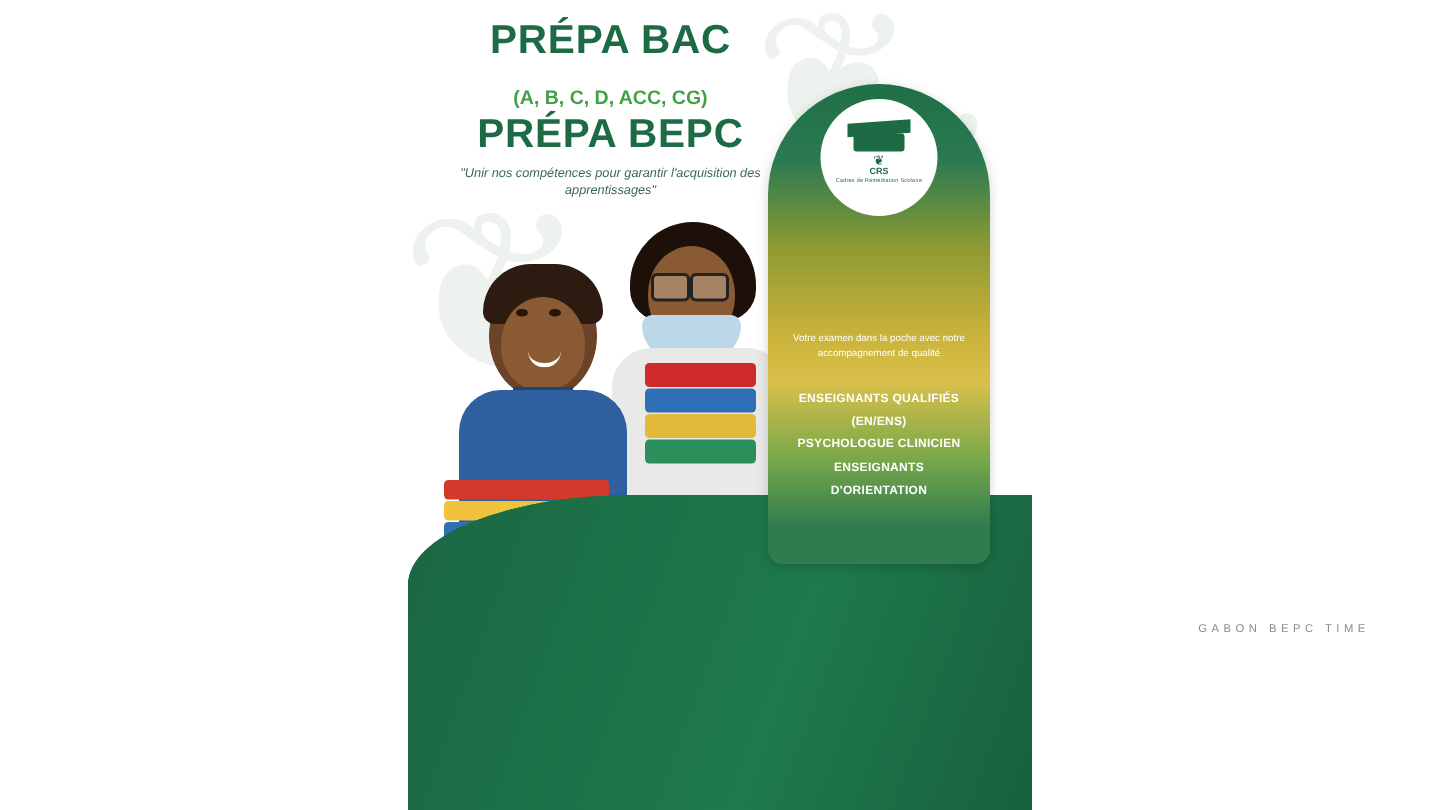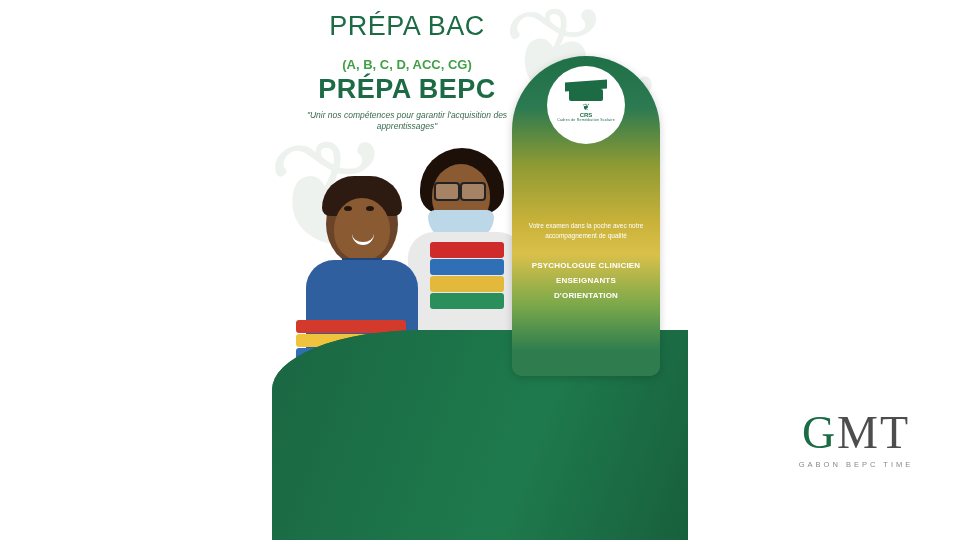--- a/index.html
+++ b/index.html
@@ -76,21 +76,21 @@
   .bk4{top:51px;background:#2b8f5c;}
   .books2{position:absolute;left:16px;top:190px;width:110px;height:52px;}
   .books2 i{position:absolute;left:0;width:110px;height:13px;border-radius:3px;}
   .b1{top:0;background:#d33a2c;}
   .b2{top:14px;background:#f0c33c;}
   .b3{top:28px;background:#2f6fb5;}
   .b4{top:42px;background:#e8e8e8;}
 
   
   #prepa-block{position:absolute;left:20px;top:12px;width:230px;text-align:center;}
-  .h-bac{font-size:27px;font-weight:normal;color:#1c6b45;letter-spacing:.5px;line-height:1.05;}
+  .h-bac{font-size:27px;font-weight:bold;color:#1c6b45;letter-spacing:.5px;line-height:1.05;}
   .h-sub{font-size:13px;font-weight:bold;color:#43a047;margin-top:17px;}
   .h-bepc{font-size:27px;font-weight:bold;color:#1c6b45;letter-spacing:.5px;margin-top:3px;line-height:1.05;}
   .h-quote{font-size:8.5px;color:#3b6a50;font-style:italic;margin-top:6px;line-height:1.35;}
 
   
   #band{
     position:absolute;left:240px;top:56px;width:148px;height:320px;
     background:linear-gradient(180deg,#1f6f47 0%,#2b7a51 16%,#8e9a33 34%,#c9b23a 52%,#d9c04a 62%,#7aa84a 78%,#2f7d4f 92%);
     border-radius:74px 74px 10px 10px;
     box-shadow:0 2px 8px rgba(0,0,0,.18);
@@ -210,22 +210,22 @@
     <div id="logo-circle">
       <div class="cap"></div>
       <div class="logo-laurel">❦</div>
       <div class="logo-t1">CRS</div>
       <div class="logo-t2">Cadres de Remédiation Scolaire</div>
     </div>
 
     <div id="band-sub">Votre examen dans la poche avec notre accompagnement de qualité</div>
 
     <div id="band-roles">
+      <div>ENSEIGNANTS QUALIFIÉS (EN/ENS)</div>
       <div>PSYCHOLOGUE CLINICIEN</div>
       <div>ENSEIGNANTS D'ORIENTATION</div>
     </div>
   </div>
 </div>
 
 <div id="gmt">
-  <div class="word"><span class="g">G</span><span>MT</span></div>
   <div class="tag">GABON BEPC TIME</div>
 </div>
 
 </body></html>

